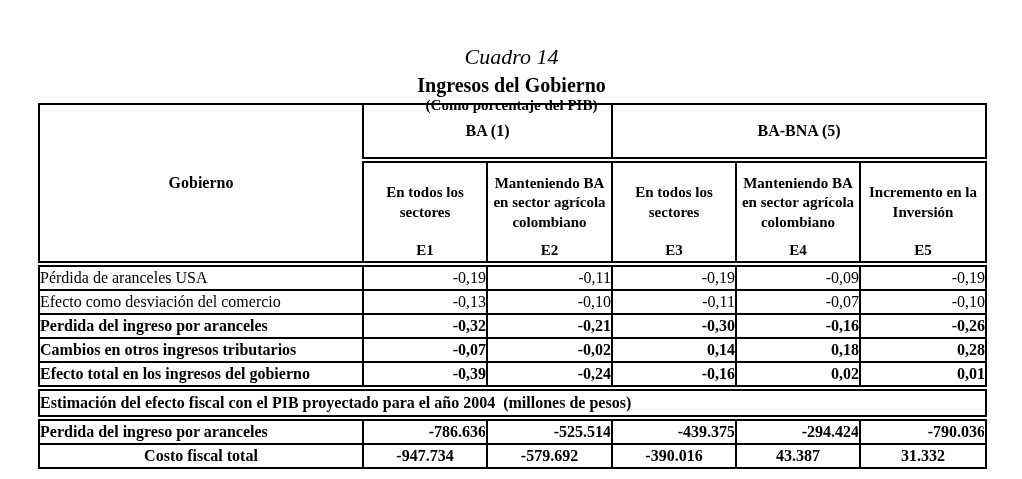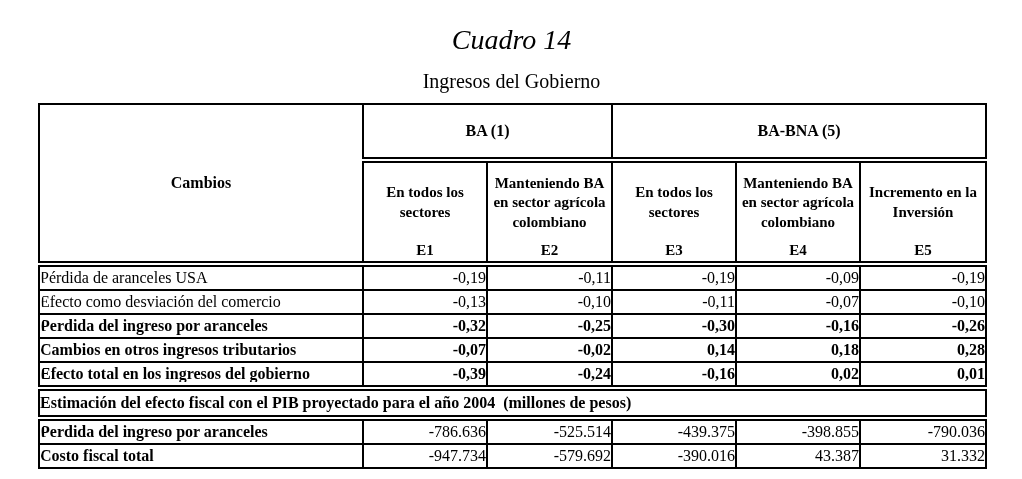--- a/index.html
+++ b/index.html
@@ -18,28 +18,29 @@
   }
   .titles {
     position: absolute;
     top: 24px;
     left: 38px;
     width: 947px;
     text-align: center;
   }
   .title-cuadro {
     font-style: italic;
-    font-size: 28px;
+    font-size: 22px;
     line-height: 1.15;
+    margin-top: 20px;
   }
   .title-main {
-    font-weight: normal;
+    font-weight: bold;
     font-size: 20px;
     line-height: 1.2;
-    margin-top: 13px;
+    margin-top: 4px;
   }
   .title-sub {
     font-weight: bold;
     font-size: 15px;
     line-height: 1.1;
   }
   table.gov {
     position: absolute;
     left: 38px;
     top: 103px;
@@ -88,64 +89,64 @@
   }
   .sub-code {
     text-align: center;
     padding-bottom: 1px;
   }
   
   .data-row td { height: 22px; }
   .label-cell {
     text-align: left;
     padding-left: 6px;
-    border-radius: 12px;
   }
   .num-cell {
     text-align: right;
     padding-right: 8px;
   }
   .bold-row td { font-weight: bold; }
   .section-row td {
     height: 24px;
     text-align: left;
     font-weight: bold;
     font-size: 16px;
     white-space: pre-wrap;
     border-top: 6px double #000000;
     border-bottom: 6px double #000000;
   }
   .fiscal-row td { height: 22px; }
   .fiscal-row .label-cell { font-weight: bold; }
-  .fiscal-row .num-cell { font-weight: normal; }
-  .last-row td { border-bottom: 6px double #000000; }
+  .fiscal-row .num-cell { font-weight: bold; border-radius: 10px; }
+  .last-row td { border-bottom: 6px double #000000; text-align: center; }
 </style>
 </head>
 <body>
 
 <div class="page">
 
   <div class="titles">
     <div class="title-cuadro">Cuadro 14</div>
     <div class="title-main">Ingresos del Gobierno</div>
+    <div class="title-sub">(Como porcentaje del PIB)</div>
   </div>
 
   <table class="gov">
     <colgroup>
       <col style="width:324px">
       <col style="width:124px">
       <col style="width:125px">
       <col style="width:124px">
       <col style="width:124px">
       <col style="width:126px">
     </colgroup>
     <tbody>
 
       <tr class="group-row">
-        <td rowspan="2" class="cell-ingresos dbl-bottom">Cambios</td>
+        <td rowspan="2" class="cell-ingresos dbl-bottom">Gobierno</td>
         <td colspan="2" class="group-cell dbl-bottom">BA (1)</td>
         <td colspan="3" class="group-cell dbl-bottom">BA-BNA (5)</td>
       </tr>
 
       <tr class="subhead-row">
         <td class="dbl-bottom">
           <div class="sub-wrap">
             <div class="sub-desc">En todos los sectores</div>
             <div class="sub-code">E1</div>
           </div>
@@ -188,21 +189,21 @@
         <td class="label-cell">Efecto como desviación del comercio</td>
         <td class="num-cell">-0,13</td>
         <td class="num-cell">-0,10</td>
         <td class="num-cell">-0,11</td>
         <td class="num-cell">-0,07</td>
         <td class="num-cell">-0,10</td>
       </tr>
       <tr class="data-row bold-row">
         <td class="label-cell">Perdida del ingreso por aranceles</td>
         <td class="num-cell">-0,32</td>
-        <td class="num-cell">-0,25</td>
+        <td class="num-cell">-0,21</td>
         <td class="num-cell">-0,30</td>
         <td class="num-cell">-0,16</td>
         <td class="num-cell">-0,26</td>
       </tr>
       <tr class="data-row bold-row">
         <td class="label-cell">Cambios en otros ingresos tributarios</td>
         <td class="num-cell">-0,07</td>
         <td class="num-cell">-0,02</td>
         <td class="num-cell">0,14</td>
         <td class="num-cell">0,18</td>
@@ -219,21 +220,21 @@
 
       <tr class="section-row">
         <td colspan="6">Estimación del efecto fiscal con el PIB proyectado para el año 2004  (millones de pesos)</td>
       </tr>
 
       <tr class="fiscal-row">
         <td class="label-cell dbl-top">Perdida del ingreso por aranceles</td>
         <td class="num-cell dbl-top">-786.636</td>
         <td class="num-cell dbl-top">-525.514</td>
         <td class="num-cell dbl-top">-439.375</td>
-        <td class="num-cell dbl-top">-398.855</td>
+        <td class="num-cell dbl-top">-294.424</td>
         <td class="num-cell dbl-top">-790.036</td>
       </tr>
       <tr class="fiscal-row last-row">
         <td class="label-cell">Costo fiscal total</td>
         <td class="num-cell">-947.734</td>
         <td class="num-cell">-579.692</td>
         <td class="num-cell">-390.016</td>
         <td class="num-cell">43.387</td>
         <td class="num-cell">31.332</td>
       </tr>

